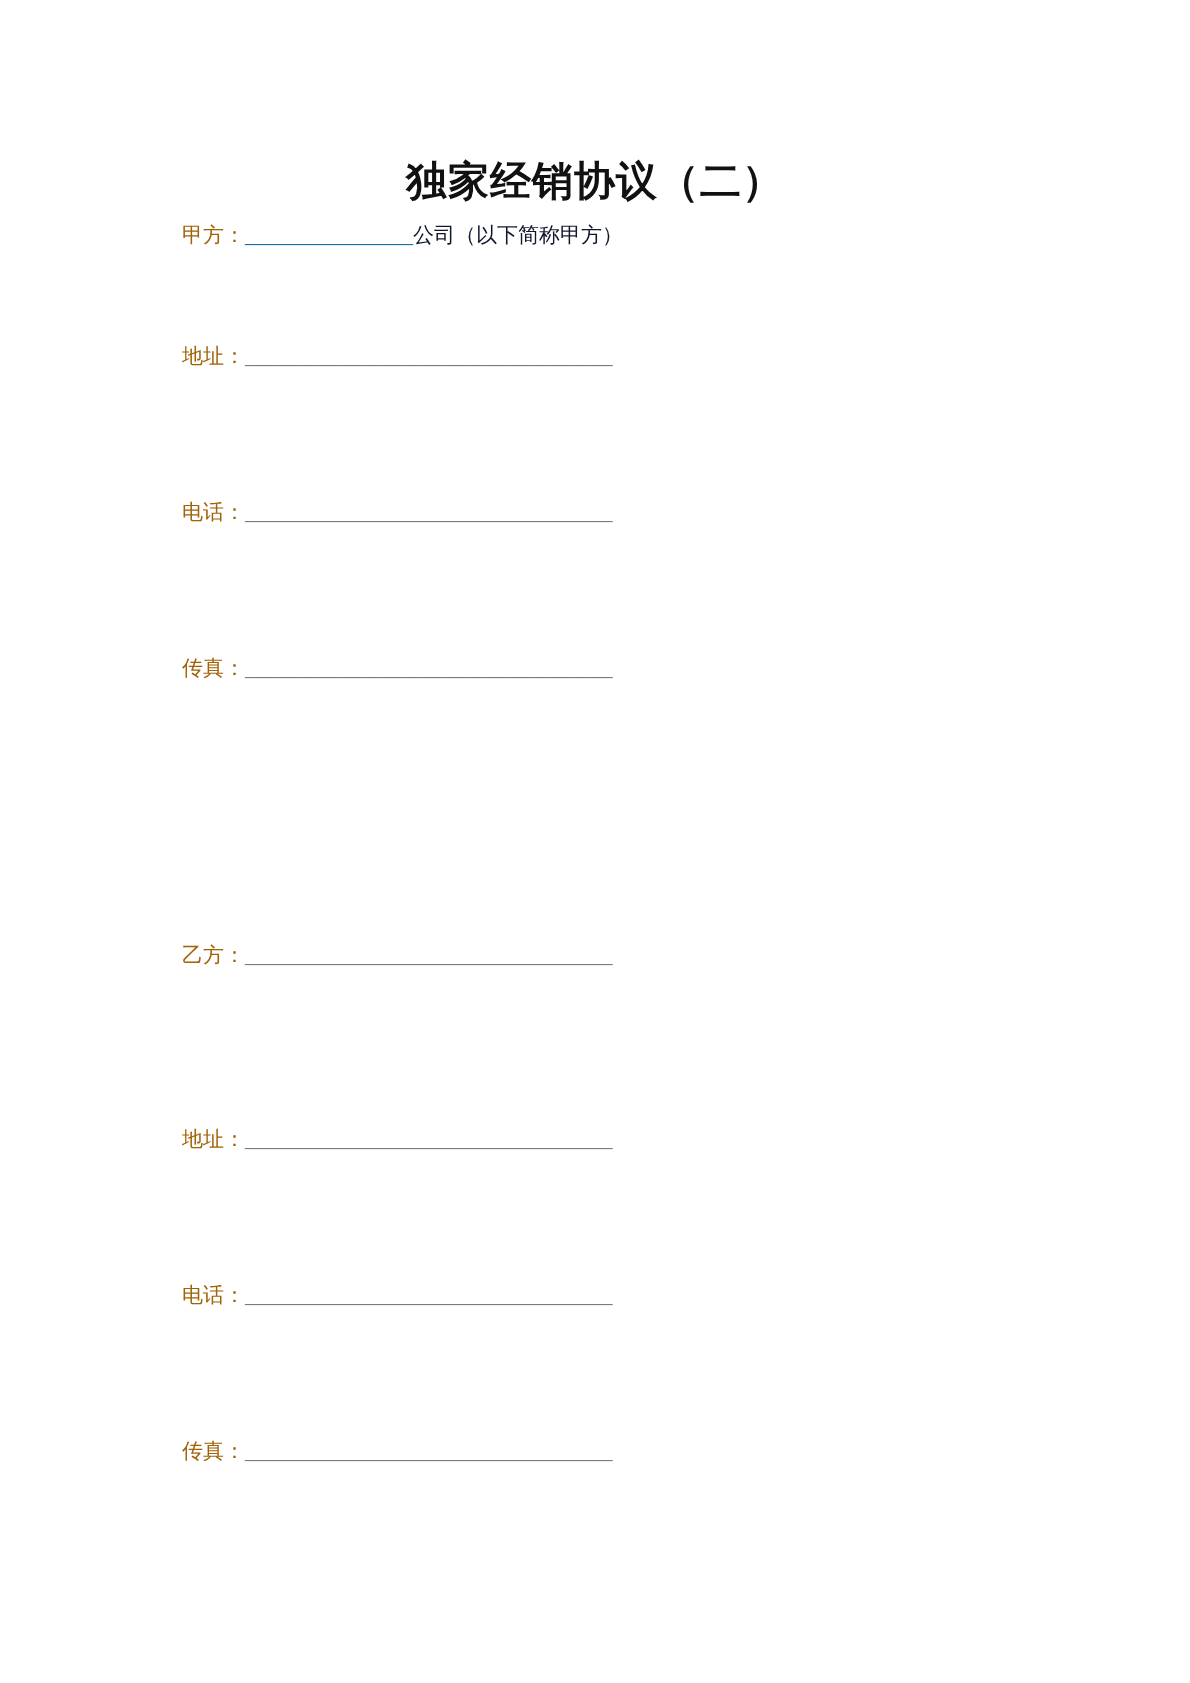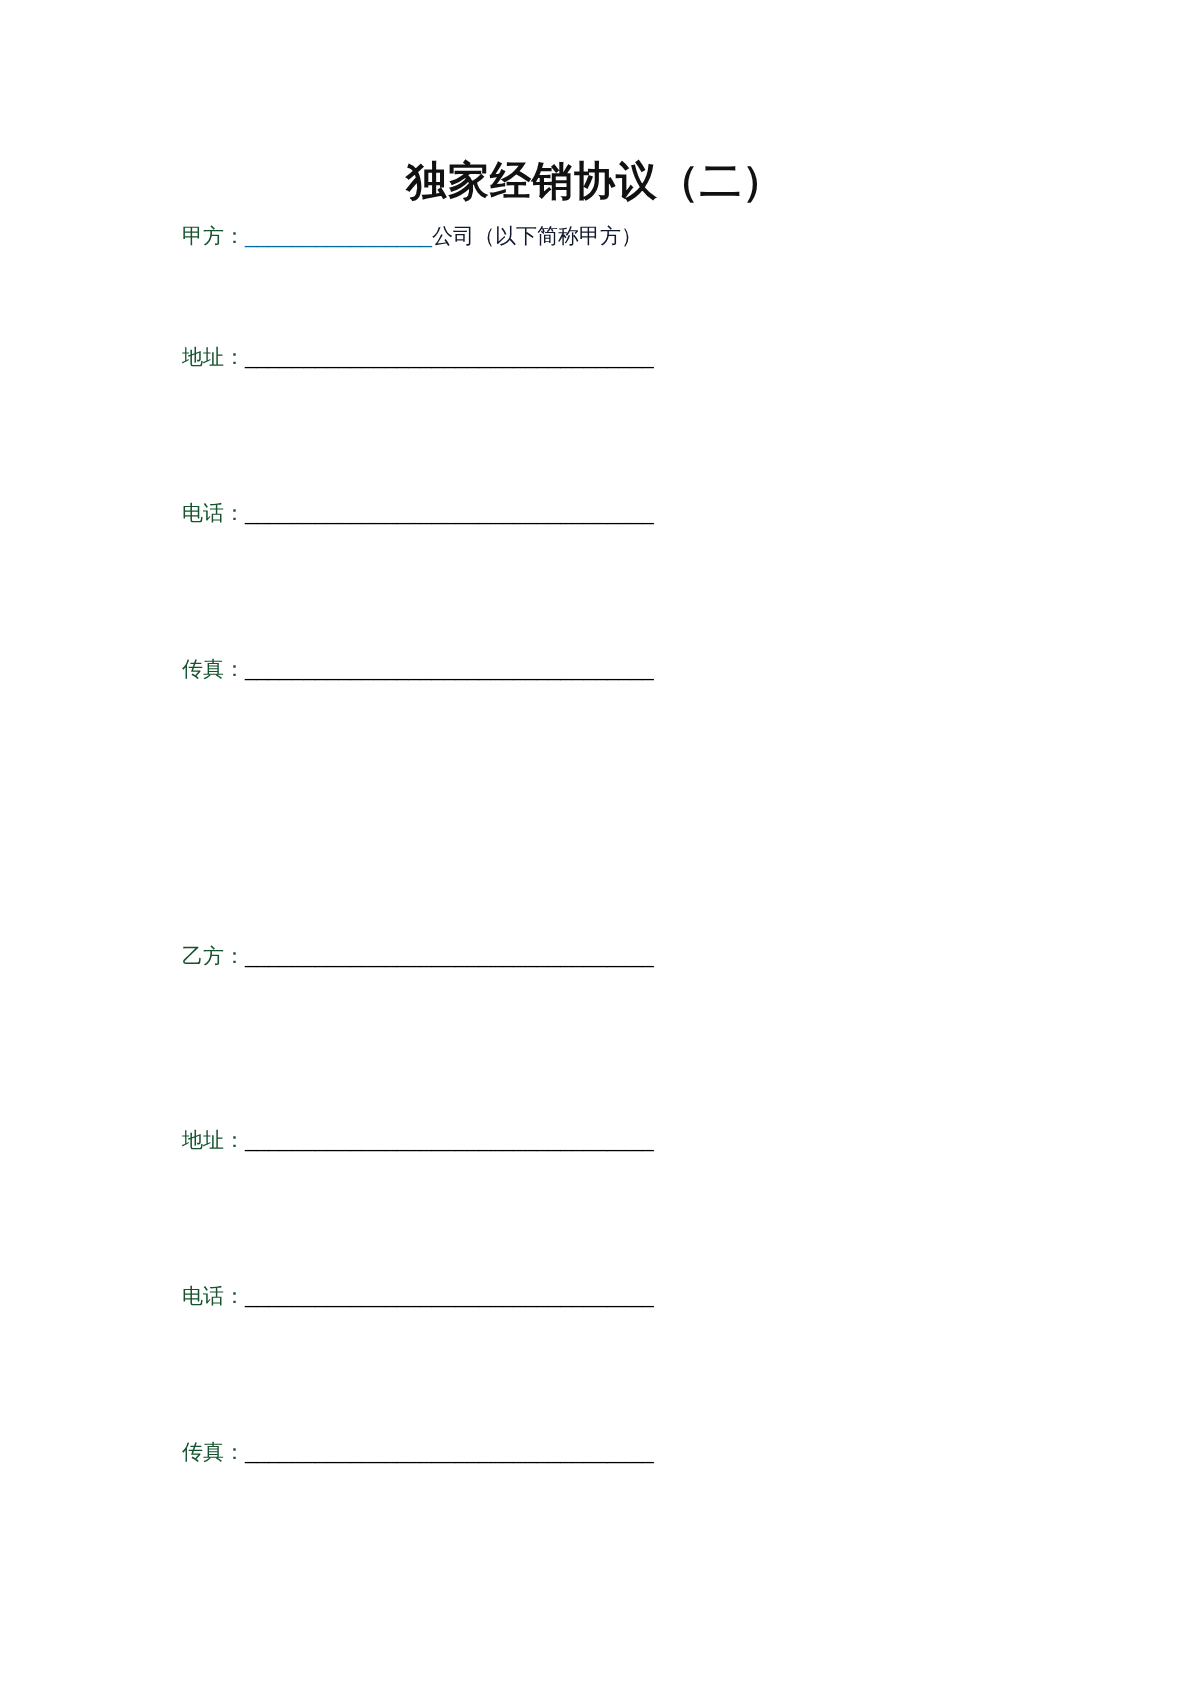--- a/index.html
+++ b/index.html
@@ -5,21 +5,21 @@
   html, body {
     margin: 0;
     padding: 0;
     background: #ffffff;
   }
   .page {
     position: relative;
     width: 964px;
     height: 1683px;
     background: #ffffff;
-    font-family: Liberation Sans, sans-serif;
+    font-family: Liberation Serif, serif;
     color: #1c1c1c;
     overflow: hidden;
   }
   .doc-title {
     position: absolute;
     top: 161px;
     left: 0;
     width: 1190px;
     text-align: center;
     font-size: 41px;
@@ -30,24 +30,24 @@
     white-space: nowrap;
   }
   .field-row {
     position: absolute;
     left: 182px;
     font-size: 21px;
     line-height: 1;
     white-space: nowrap;
   }
   .field-label {
-    color: #14532d;
+    color: #a16207;
   }
   .blank {
-    color: #000000;           
+    color: #737373;           
     letter-spacing: 0;
   }
   .blank.dark {
     color: #0369a1;           
   }
   .field-suffix {
     color: #0f172a;
   }
   
   .r0 { top: 225px; }

